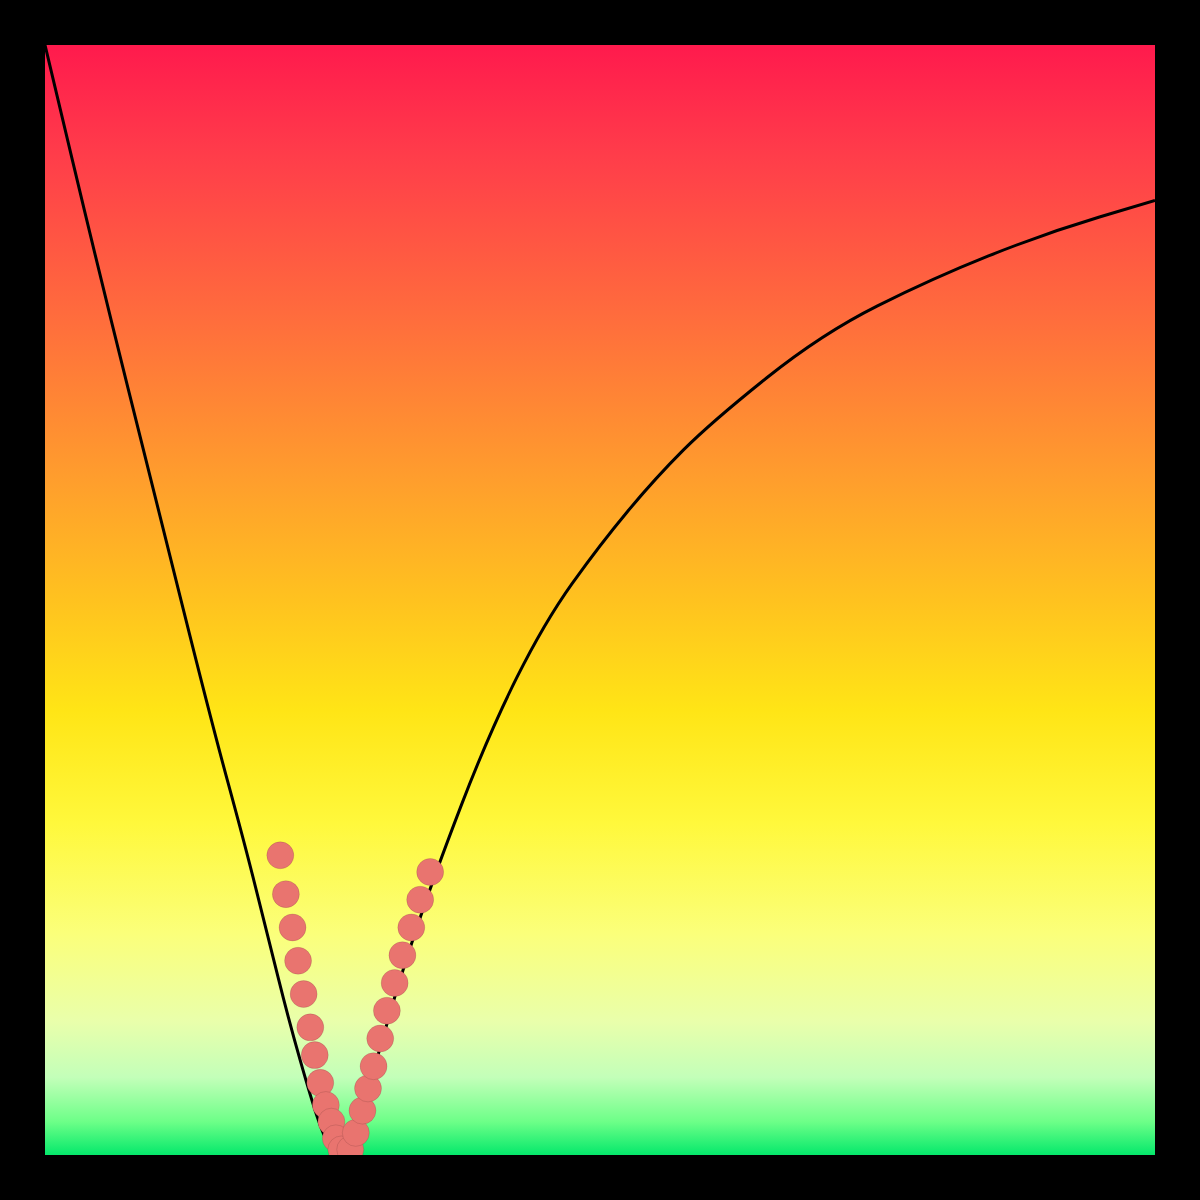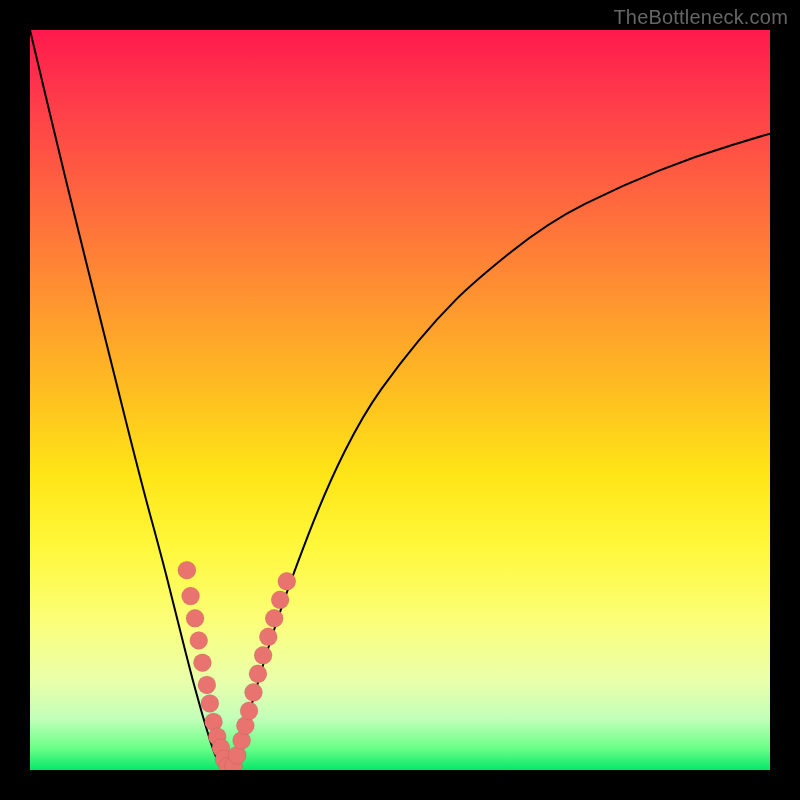--- a/index.html
+++ b/index.html
@@ -69,21 +69,20 @@
   .bead {
     fill: #e9746f;
     stroke: rgba(0,0,0,0.15);
     stroke-width: 0.5;
   }
 </style>
 </head>
 <body>
 
 <div class="frame">
-  <div class="watermark">TheBottleneck.com</div>
 
   <div class="plot-area">
     <div class="gradient"></div>
 
     <svg class="curve" viewBox="0 0 740 740" preserveAspectRatio="none">
       <path class="line" d="M 0.00 0.00 Q 0.00 0.00 18.50 77.70 Q 37.00 155.40 55.50 229.40 Q 74.00 303.40 92.50 377.40 Q 111.00 451.40 122.10 492.10 Q 133.20 532.80 140.60 562.40 Q 148.00 592.00 155.40 621.60 Q 162.80 651.20 170.20 677.10 Q 177.60 703.00 181.30 714.10 Q 185.00 725.20 188.70 732.60 Q 192.40 740.00 196.10 740.00 T 199.80 740.00" id="path-left"></path>
       <path class="line" d="M 199.80 740.00 Q 199.80 740.00 203.50 732.60 Q 207.20 725.20 214.60 699.30 Q 222.00 673.40 229.40 647.50 Q 236.80 621.60 247.90 588.30 Q 259.00 555.00 277.50 506.90 Q 296.00 458.80 314.50 421.80 Q 333.00 384.80 351.50 358.90 Q 370.00 333.00 388.50 310.80 Q 407.00 288.60 425.50 270.10 Q 444.00 251.60 481.00 222.00 Q 518.00 192.40 555.00 173.90 Q 592.00 155.40 629.00 140.60 Q 666.00 125.80 703.00 114.70 T 740.00 103.60" id="path-right"></path>
       <g id="beads-left">
           <circle cx="156.88" cy="540.20" r="9" class="bead"></circle>
           <circle cx="160.58" cy="566.10" r="9" class="bead"></circle>

